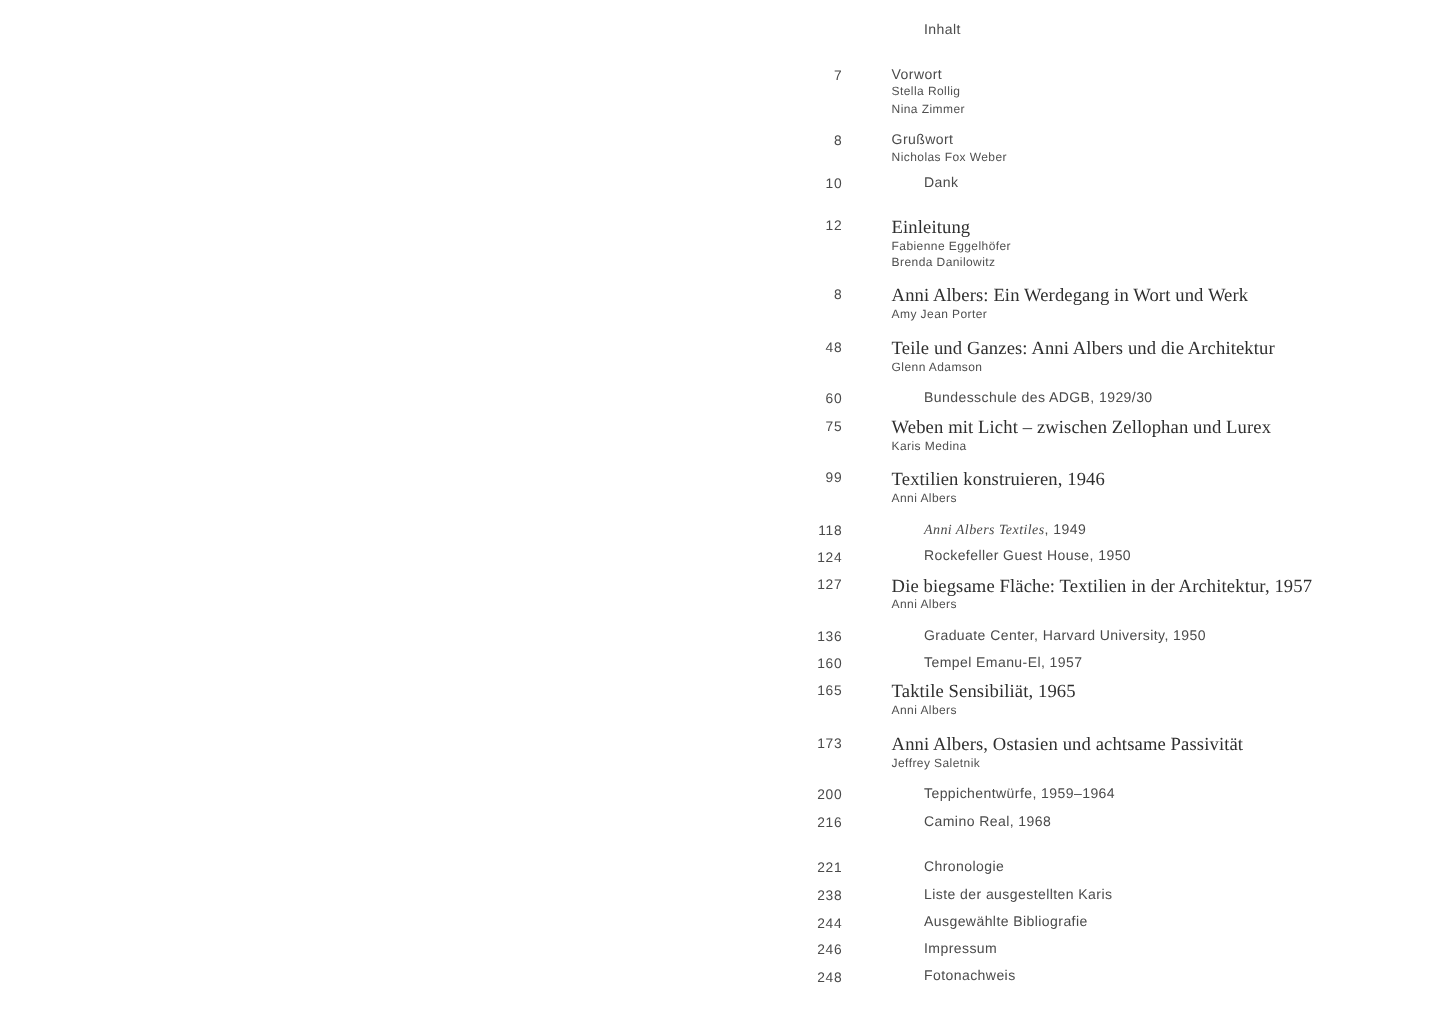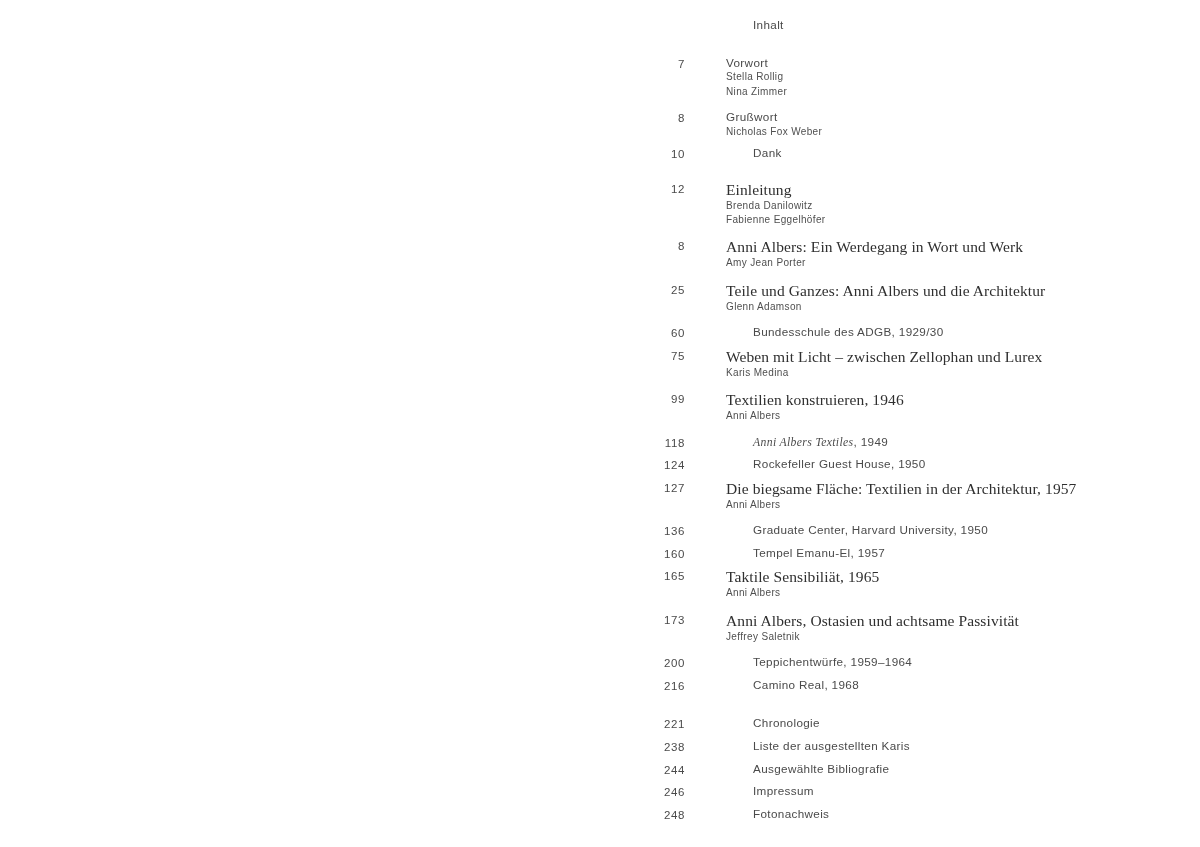--- a/index.html
+++ b/index.html
@@ -14,21 +14,21 @@
     color: #3d3d3d;
     overflow: hidden;
   }
   .page {
     position: relative;
     width: 1200px;
     height: 847px;
   }
   .toc {
     position: absolute;
-    left: 623px;
+    left: 640px;
     top: 18px;
     width: 480px;
   }
   .entry {
     display: flex;
     align-items: flex-start;
   }
   .num {
     width: 62px;
     flex: 0 0 62px;
@@ -123,39 +123,39 @@
         <div class="title-sans">Dank</div>
       </div>
     </div>
 
     <div class="gap-l"></div>
 
     <div class="entry">
       <div class="num">12</div>
       <div class="body">
         <div class="title-serif">Einleitung</div>
+        <div class="author">Fabienne Eggelhöfer</div>
         <div class="author">Brenda Danilowitz</div>
-        <div class="author">Fabienne Eggelhöfer</div>
       </div>
     </div>
 
     <div class="gap-s"></div>
 
     <div class="entry">
       <div class="num">8</div>
       <div class="body">
         <div class="title-serif">Anni Albers: Ein Werdegang in Wort und Werk</div>
         <div class="author">Amy Jean Porter</div>
       </div>
     </div>
 
     <div class="gap-s"></div>
 
     <div class="entry">
-      <div class="num">25</div>
+      <div class="num">48</div>
       <div class="body">
         <div class="title-serif">Teile und Ganzes: Anni Albers und die Architektur</div>
         <div class="author">Glenn Adamson</div>
       </div>
     </div>
 
     <div class="gap-s"></div>
 
     <div class="entry">
       <div class="num">60</div>

